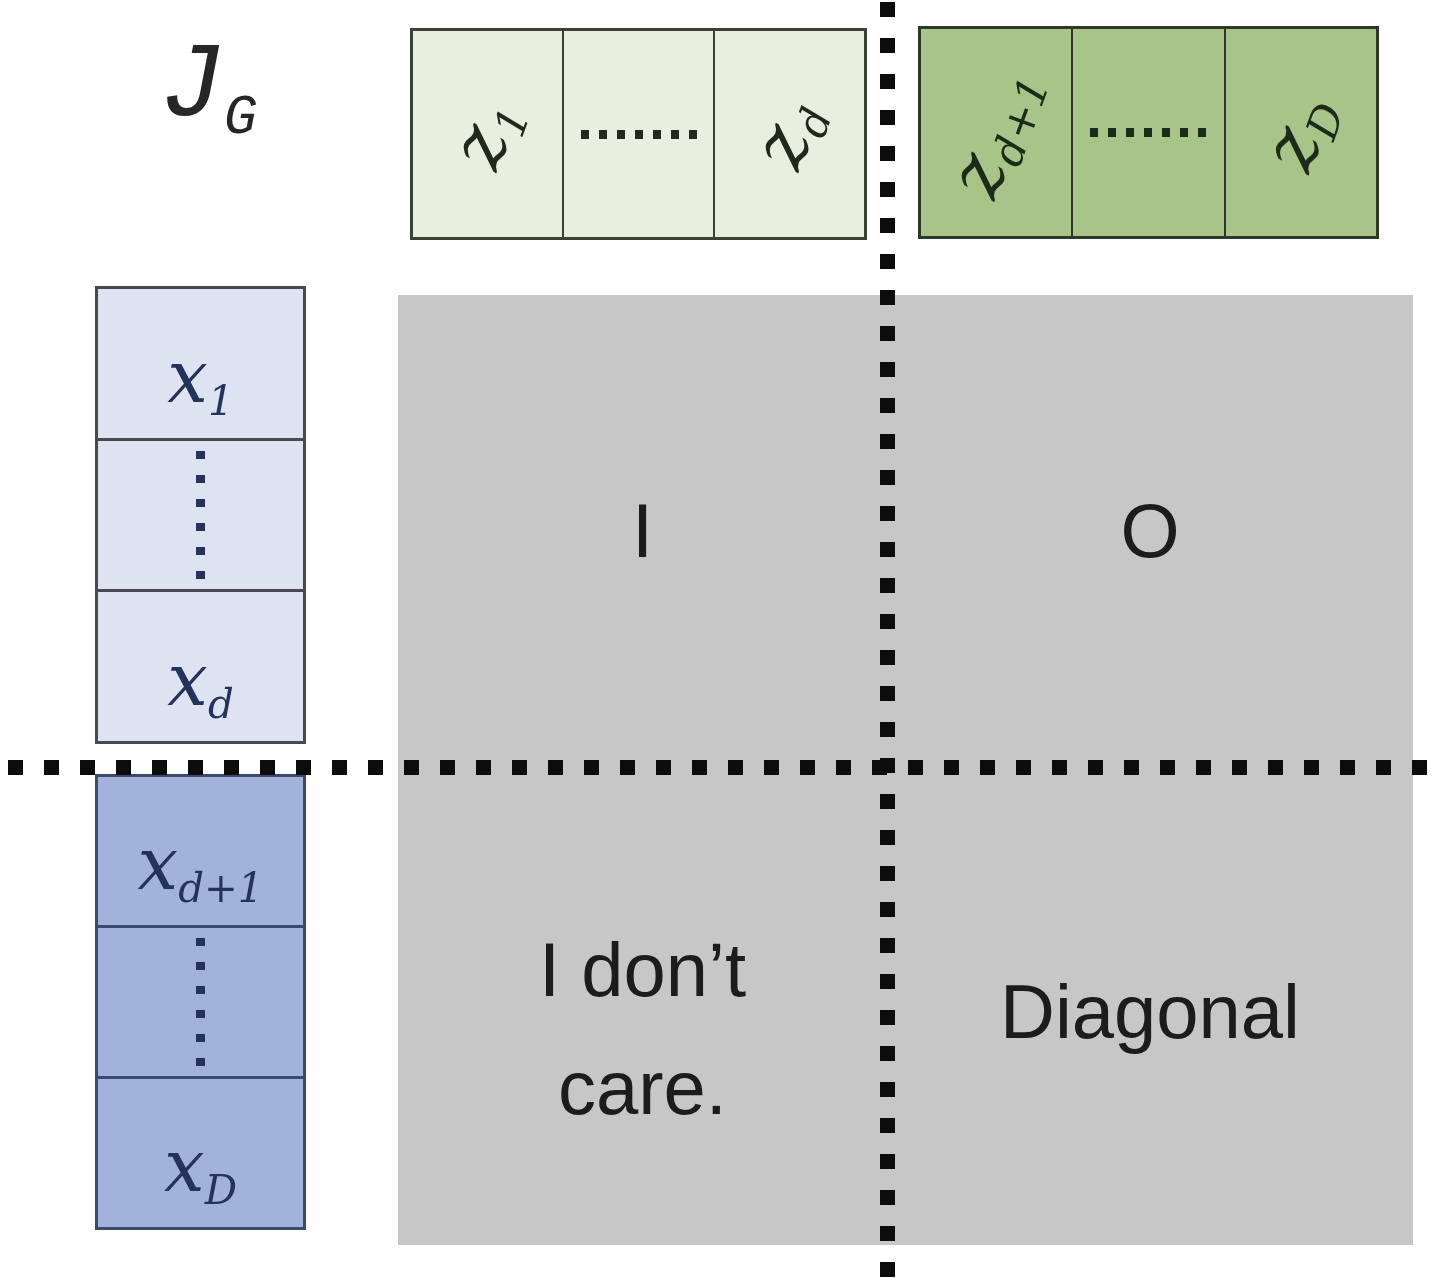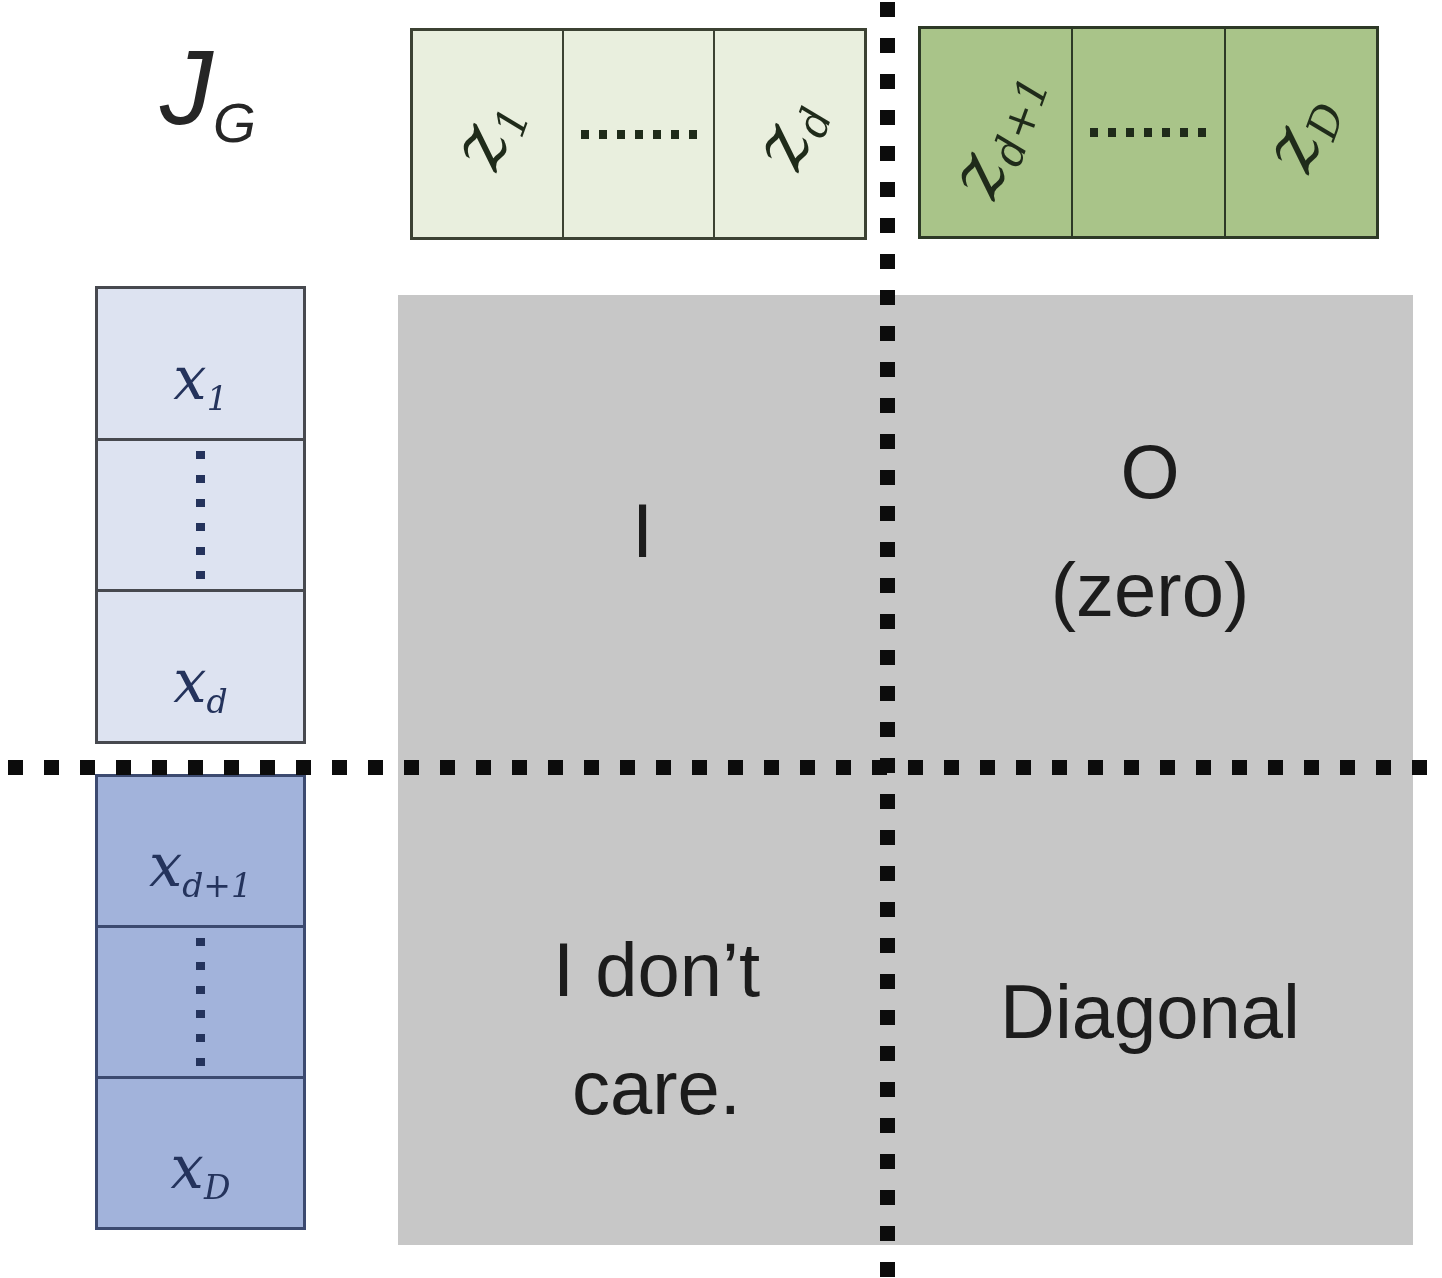--- a/index.html
+++ b/index.html
@@ -13,21 +13,21 @@
   }
   html,body{margin:0;padding:0;background:#ffffff;}
   .canvas{
     position:relative;width:1442px;height:1278px;background:#ffffff;
     overflow:hidden;font-family:"DejaVu Serif", serif;
   }
 
   
   .jg{
     position:absolute;left:160px;top:34px;
-    font-family:Liberation Sans, sans-serif;font-style:italic;
+    font-family:Liberation Mono, monospace;font-style:italic;
     font-size:106px;color:var(--title-text);line-height:1;
   }
   .jg sub{font-size:0.52em;line-height:1;vertical-align:-0.32em;}
 
   
   .hdr{
     position:absolute;display:flex;flex-direction:row;box-sizing:border-box;
   }
   .hdr-left{
     left:410px;top:28px;width:457px;height:212px;
@@ -59,21 +59,21 @@
     background:var(--rows-light-bg);border:3px solid var(--rows-light-border);
   }
   .xcol-lower{
     left:95px;top:774px;width:211px;height:456px;
     background:var(--rows-dark-bg);border:3px solid var(--rows-dark-border);
   }
   .xcell{flex:1;display:flex;align-items:center;justify-content:center;overflow:visible;}
   .xcol-upper .xcell+.xcell{border-top:3px solid var(--rows-light-border);}
   .xcol-lower .xcell+.xcell{border-top:3px solid var(--rows-dark-border);}
   .xlabel{
-    font-style:italic;font-size:59px;color:var(--x-text);
+    font-style:italic;font-size:72px;color:var(--x-text);
     line-height:1;white-space:nowrap;margin-top:36px;
   }
   .xlabel sub{font-size:0.56em;vertical-align:-0.32em;}
   .vdots{
     width:9px;height:128px;
     background:repeating-linear-gradient(to bottom,var(--x-text) 0 8px,transparent 8px 24px);
   }
 
   
   .gray{
@@ -81,21 +81,21 @@
     background:var(--matrix-bg);
   }
   .quad{
     position:absolute;display:flex;flex-direction:column;
     align-items:center;justify-content:center;box-sizing:border-box;
     font-family:"Liberation Sans", sans-serif;
     font-size:76px;line-height:1.55;color:var(--quad-text);text-align:center;
   }
   .q-tl{left:0;top:0;width:489px;height:472px;}
   .q-tr{left:489px;top:0;width:526px;height:472px;}
-  .q-bl{left:0;top:472px;width:489px;height:478px;padding-top:45px;margin-left:14px;}
+  .q-bl{left:0;top:472px;width:489px;height:478px;padding-top:45px;}
   .q-br{left:489px;top:472px;width:526px;height:478px;padding-top:12px;text-align:center;}
 
   
   .dotline-h{
     position:absolute;left:8px;top:760px;width:1434px;height:15px;z-index:10;
     background:repeating-linear-gradient(to right,var(--dotted) 0 15px,transparent 15px 36px);
   }
   .dotline-v{
     position:absolute;left:880px;top:2px;width:15px;height:1276px;z-index:10;
     background:repeating-linear-gradient(to bottom,var(--dotted) 0 15px,transparent 15px 36px);
@@ -155,21 +155,20 @@
       <span class="xlabel"><span>x</span><sub>D</sub></span>
     </div>
   </div>
 
   <div class="gray">
     <div class="quad q-tl">
       <div>I</div>
     </div>
     <div class="quad q-tr">
       <div>O</div>
-      <div>(zero)</div>
     </div>
     <div class="quad q-bl">
       <div>I don’t</div>
       <div>care.</div>
     </div>
     <div class="quad q-br">
       <div>Diagonal</div>
     </div>
   </div>
 

